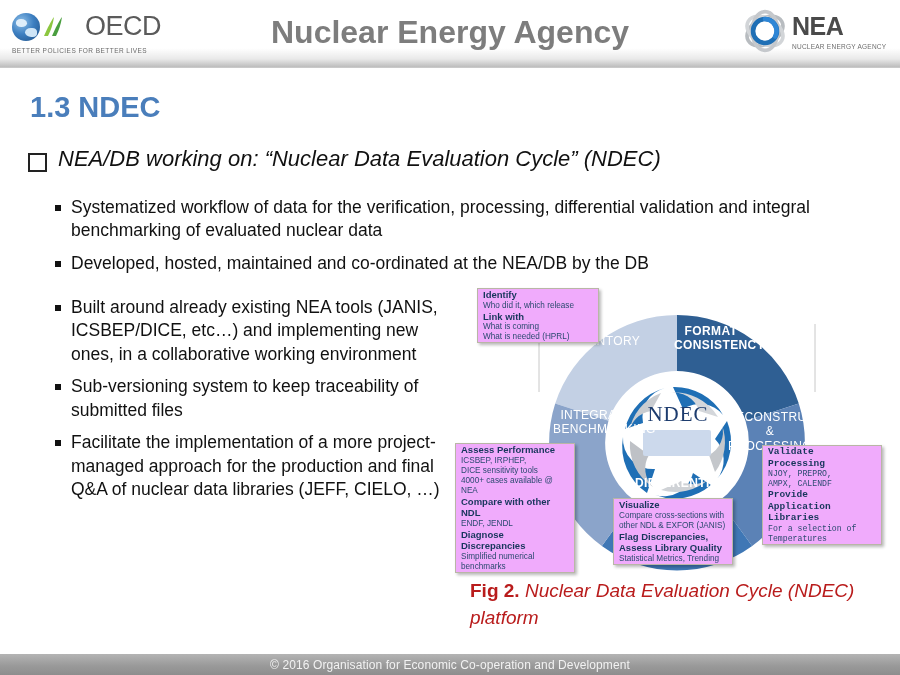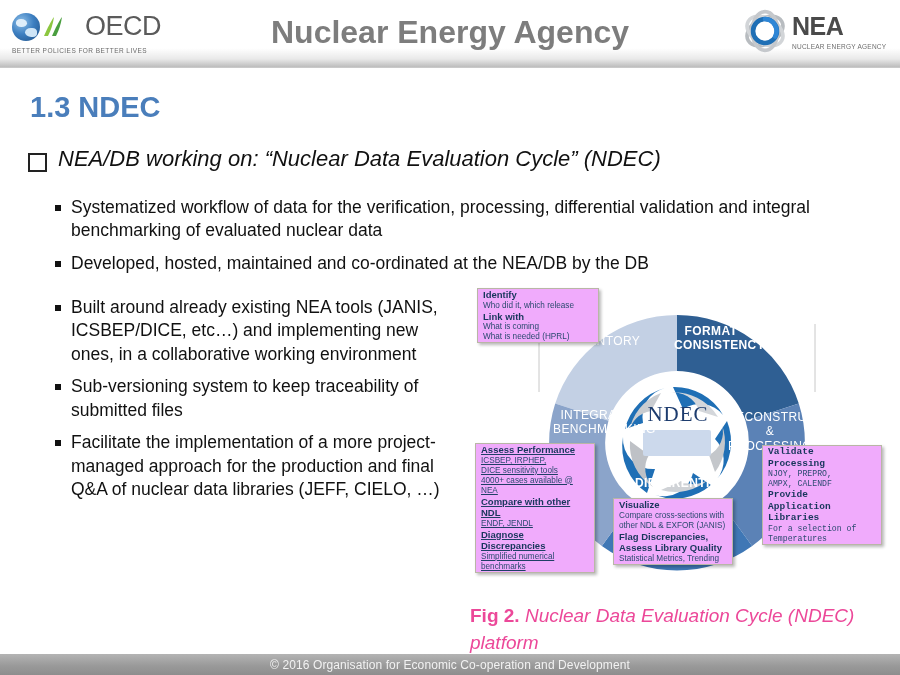--- a/index.html
+++ b/index.html
@@ -148,21 +148,21 @@
     color: #1f3f66;
     padding: 0 5px;
     box-sizing: border-box;
     line-height: 1.22;
   }
   .ib-strong { font-weight: bold; font-size: 9.5px; color: #18365c; }
   .ib-plain  { font-weight: normal; font-size: 8.2px; color: #2b4a70; }
 
   .box-identify  { left: 22px;  top: 8px;   width: 122px; }
   .box-check     { left: 300px; top: 8px;   width: 115px; }
-  .box-assess    { left: 20px;   top: 163px; width: 120px; text-decoration: underline; }
+  .box-assess    { left: 0;   top: 163px; width: 120px; }
   .box-validate  { left: 307px; top: 165px; width: 120px; font-family: Liberation Mono, monospace; }
   .box-visualize { left: 158px; top: 218px; width: 120px; }
 
   .wheel-label {
     position: absolute;
     text-align: center;
     font-size: 12px;
     letter-spacing: 0.4px;
     line-height: 1.2;
   }
@@ -177,23 +177,23 @@
     left: 183px; top: 122px;
     width: 80px; text-align: center;
     font-size: 21px; color: #1d3c6e;
     font-family: "Liberation Serif", serif;
     letter-spacing: 1px;
   }
 
   
   .caption {
     position: absolute;
-    left: 470px; top: 603px;
+    left: 470px; top: 578px;
     width: 400px;
-    font-size: 19px; color: #ec4899; line-height: 1.4;
+    font-size: 19px; color: #b91c1c; line-height: 1.4;
   }
   .caption b { font-weight: bold; font-style: normal; }
   .caption i { font-style: italic; }
 
   
   .footer {
     position: absolute;
     left: 0; bottom: 0;
     width: 900px; height: 21px;
     background: linear-gradient(to bottom, #b4b4b4 0%, #9a9a9a 55%, #8d8d8d 100%);

